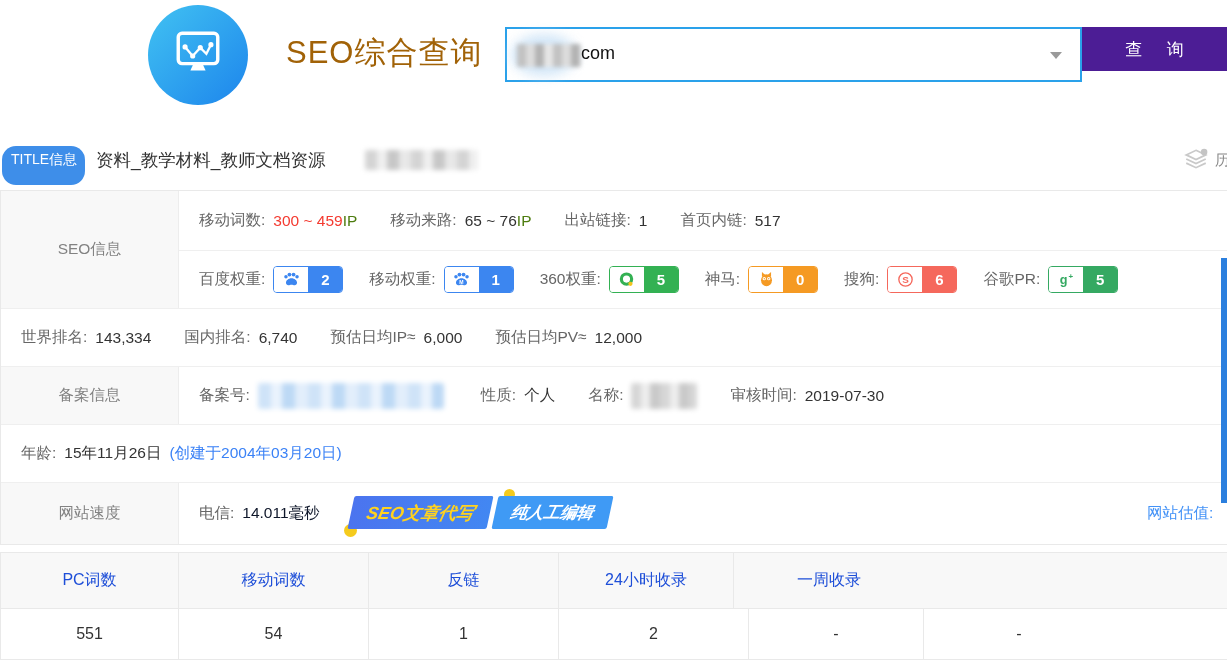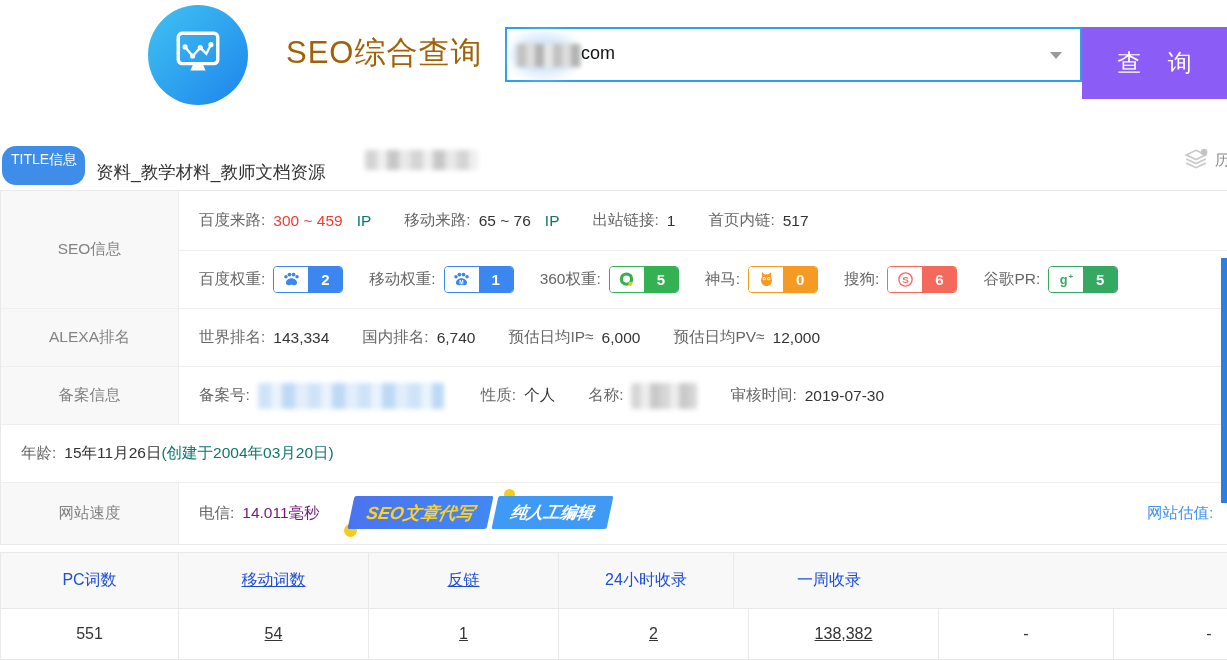--- a/index.html
+++ b/index.html
@@ -16,52 +16,52 @@
   .search-box { left:505px; top:27px; width:577px; height:55px; background:#fff;
     border:2px solid #2AA1EA;padding-left:28px; }
   .search-ellipse { left:4px; top:5px; width:66px; height:42px; background:#cbe2f6;
     border-radius:50%; filter:blur(6px); opacity:.85; }
   .search-mosaic { left:10px; top:15px; width:64px; height:23px;
     background:repeating-linear-gradient(90deg,#c2c2c2 0 9px,#dcdcdc 9px 18px,#b3b3b3 18px 27px,#e6e6e6 27px 36px);
     filter:blur(2px); border-radius:2px; }
   .search-text { left:74px; top:14px; font-size:18px; color:#111; }
   .dd-arrow { right:18px; top:23px; width:0; height:0; border-left:6px solid transparent;
     border-right:6px solid transparent; border-top:7px solid #9a9a9a; cursor:pointer; }
-  .query-btn { left:1082px; top:27px; width:145px; height:72px; background:#8b5cf6;
-    color:#fff; font-size:24px; border:none; letter-spacing:10px; text-indent:10px;
+  .query-btn { left:1082px; top:27px; width:145px; height:44px; background:#4c1d95;
+    color:#fff; font-size:17px; border:none; letter-spacing:10px; text-indent:10px;
     display:flex; align-items:center; justify-content:center; cursor:pointer; }
 
   
   .title-badge { left:2px; top:146px; background:#3E8EE9; color:#fff; font-size:14px;
     padding:5px 8px 16px 9px; border-radius:14px; }
-  .page-title { left:96px; top:160px; font-size:17.5px; color:#333; }
+  .page-title { left:96px; top:148px; font-size:17.5px; color:#333; }
   .title-mosaic { left:365px; top:150px; width:113px; height:20px;
     background:repeating-linear-gradient(90deg,#d4d4d4 0 12px,#efefef 12px 22px,#c7c7c7 22px 34px,#e8e8e8 34px 46px);
     filter:blur(2.5px); border-radius:2px; }
   .history-wrap { left:1183px; top:146px; display:flex; align-items:center; gap:6px;
     color:#8a8a8a; font-size:15px; cursor:pointer; width:80px; }
 
   
   .panel { left:0; top:190px; width:1303px; border:1px solid #e9e9e9; background:#fff; }
   .irow { display:flex; border-top:1px solid #efefef; }
   .irow:first-child { border-top:none; }
   .lbl-cell { width:178px; flex:0 0 178px; background:#f8f8f8; color:#828282;
     font-size:15.5px; display:flex; align-items:center; justify-content:center;
     border-right:1px solid #ededed; }
   .content { flex:1; position:relative; }
   .line { display:flex; align-items:center; padding-left:20px; height:57px; font-size:15.5px; }
   .sub1 { height:59px; }
   .sub2 { height:58px; border-top:1px solid #efefef; }
   .k { color:#666; margin-right:8px; white-space:nowrap; }
   .v { color:#333; white-space:nowrap; }
   .v.red { color:#F43A30; }
-  .unit { color:#0f766e; margin-left:14px; }
+  .unit { color:#4d7c0f; margin-left:0; }
   .gap { width:33px; flex:0 0 33px; }
   .gap-s { width:26px; flex:0 0 26px; }
-  .note { color:#0f766e; }
+  .note { color:#3b82f6; margin-left:8px; }
   .speed-row { height:61px; }
 
   
   .wbadge { display:inline-flex; height:27px; border-radius:4px; overflow:hidden;
     border:1px solid; cursor:pointer; }
   .wbadge .ic { width:34px; background:#fff; display:flex; align-items:center; justify-content:center; }
   .wbadge .num { width:34px; color:#fff; font-size:15px; font-weight:bold;
     display:flex; align-items:center; justify-content:center; }
   .b-blue  { border-color:#3C86F0; } .b-blue  .num { background:#3C86F0; }
   .b-green { border-color:#33B153; } .b-green .num { background:#33B153; }
@@ -95,21 +95,21 @@
 
   
   .rank { left:0; top:552px; width:1303px; border:1px solid #e9e9e9; }
   .rrow { display:flex; }
   .rhead { background:#f8f8f8; height:56px; border-bottom:1px solid #e9e9e9; }
   .rvals { background:#fff; height:50px; }
   .rcell { display:flex; align-items:center; justify-content:center;
     border-right:1px solid #e9e9e9; font-size:16px; }
   .rhead .rcell { color:#1d4ed8; }
   .rvals .rcell { color:#333; }
-  .c0 { width:178px; flex:0 0 178px; } .c1 { width:190px; flex:0 0 190px;text-decoration:underline; }
+  .c0 { width:178px; flex:0 0 178px; } .c1 { width:190px; flex:0 0 190px; }
   .c5 { width:175px; flex:0 0 175px; } .c6 { width:190px; flex:0 0 190px; border-right:none; }
 </style>
 </head>
 <body>
 
 <div class="abs logo">
   <span>
     <svg width="76" height="76" viewBox="0 0 100 100">
       <rect x="24" y="24" width="52" height="40" rx="5" fill="none" stroke="#fff" stroke-width="4.5"></rect>
       <polyline points="33,42 43,54 53,43 61,51 67,39" fill="none" stroke="#fff" stroke-width="3"></polyline>
@@ -145,21 +145,21 @@
   </span>
   <span>历史</span>
 </div>
 
 <div class="abs panel">
 
   <div class="irow">
     <div class="lbl-cell">SEO信息</div>
     <div class="content">
       <div class="line sub1">
-        <span class="k">百度来路:</span>
+        <span class="k">移动词数:</span>
         <span class="v red">300 ~ 459</span>
         <span class="unit">IP</span>
         <span class="gap"></span>
         <span class="k">移动来路:</span>
         <span class="v">65 ~ 76</span>
         <span class="unit">IP</span>
         <span class="gap"></span>
         <span class="k">出站链接:</span>
         <span class="v">1</span>
         <span class="gap"></span>
@@ -242,21 +242,20 @@
               <text x="17.5" y="11.5" font-size="10" font-weight="bold" fill="#35A962" text-anchor="middle">+</text>
             </svg>
           </span>
           <span class="num">5</span>
         </span>
       </div>
     </div>
   </div>
 
   <div class="irow">
-    <div class="lbl-cell">ALEXA排名</div>
     <div class="content">
       <div class="line">
         <span class="k">世界排名:</span>
         <span class="v">143,334</span>
         <span class="gap"></span>
         <span class="k">国内排名:</span>
         <span class="v">6,740</span>
         <span class="gap"></span>
         <span class="k">预估日均IP≈</span>
         <span class="v">6,000</span>
@@ -294,21 +293,21 @@
         <span class="note">(创建于2004年03月20日)</span>
       </div>
     </div>
   </div>
 
   <div class="irow">
     <div class="lbl-cell">网站速度</div>
     <div class="content">
       <div class="line speed-row">
         <span class="k">电信:</span>
-        <span class="v" style="color:#701a75">14.011毫秒</span>
+        <span class="v" style="color:#0f172a">14.011毫秒</span>
       </div>
       <div class="ad-banner">
         <span class="dot dot1"></span>
         <span class="dot dot2"></span>
         <span class="ad-seg ad-seg1">SEO文章代写</span>
         <span class="ad-seg ad-seg2">纯人工编辑</span>
       </div>
       <span class="valuation">网站估值:</span>
     </div>
   </div>
@@ -322,17 +321,16 @@
     <div class="rcell c1">移动词数</div>
     <div class="rcell c1">反链</div>
     <div class="rcell c5">24小时收录</div>
     <div class="rcell c6">一周收录</div>
   </div>
   <div class="rrow rvals">
     <div class="rcell c0">551</div>
     <div class="rcell c1">54</div>
     <div class="rcell c1">1</div>
     <div class="rcell c1">2</div>
-    <div class="rcell c1">138,382</div>
     <div class="rcell c5">-</div>
     <div class="rcell c6">-</div>
   </div>
 </div>
 
 </body></html>

